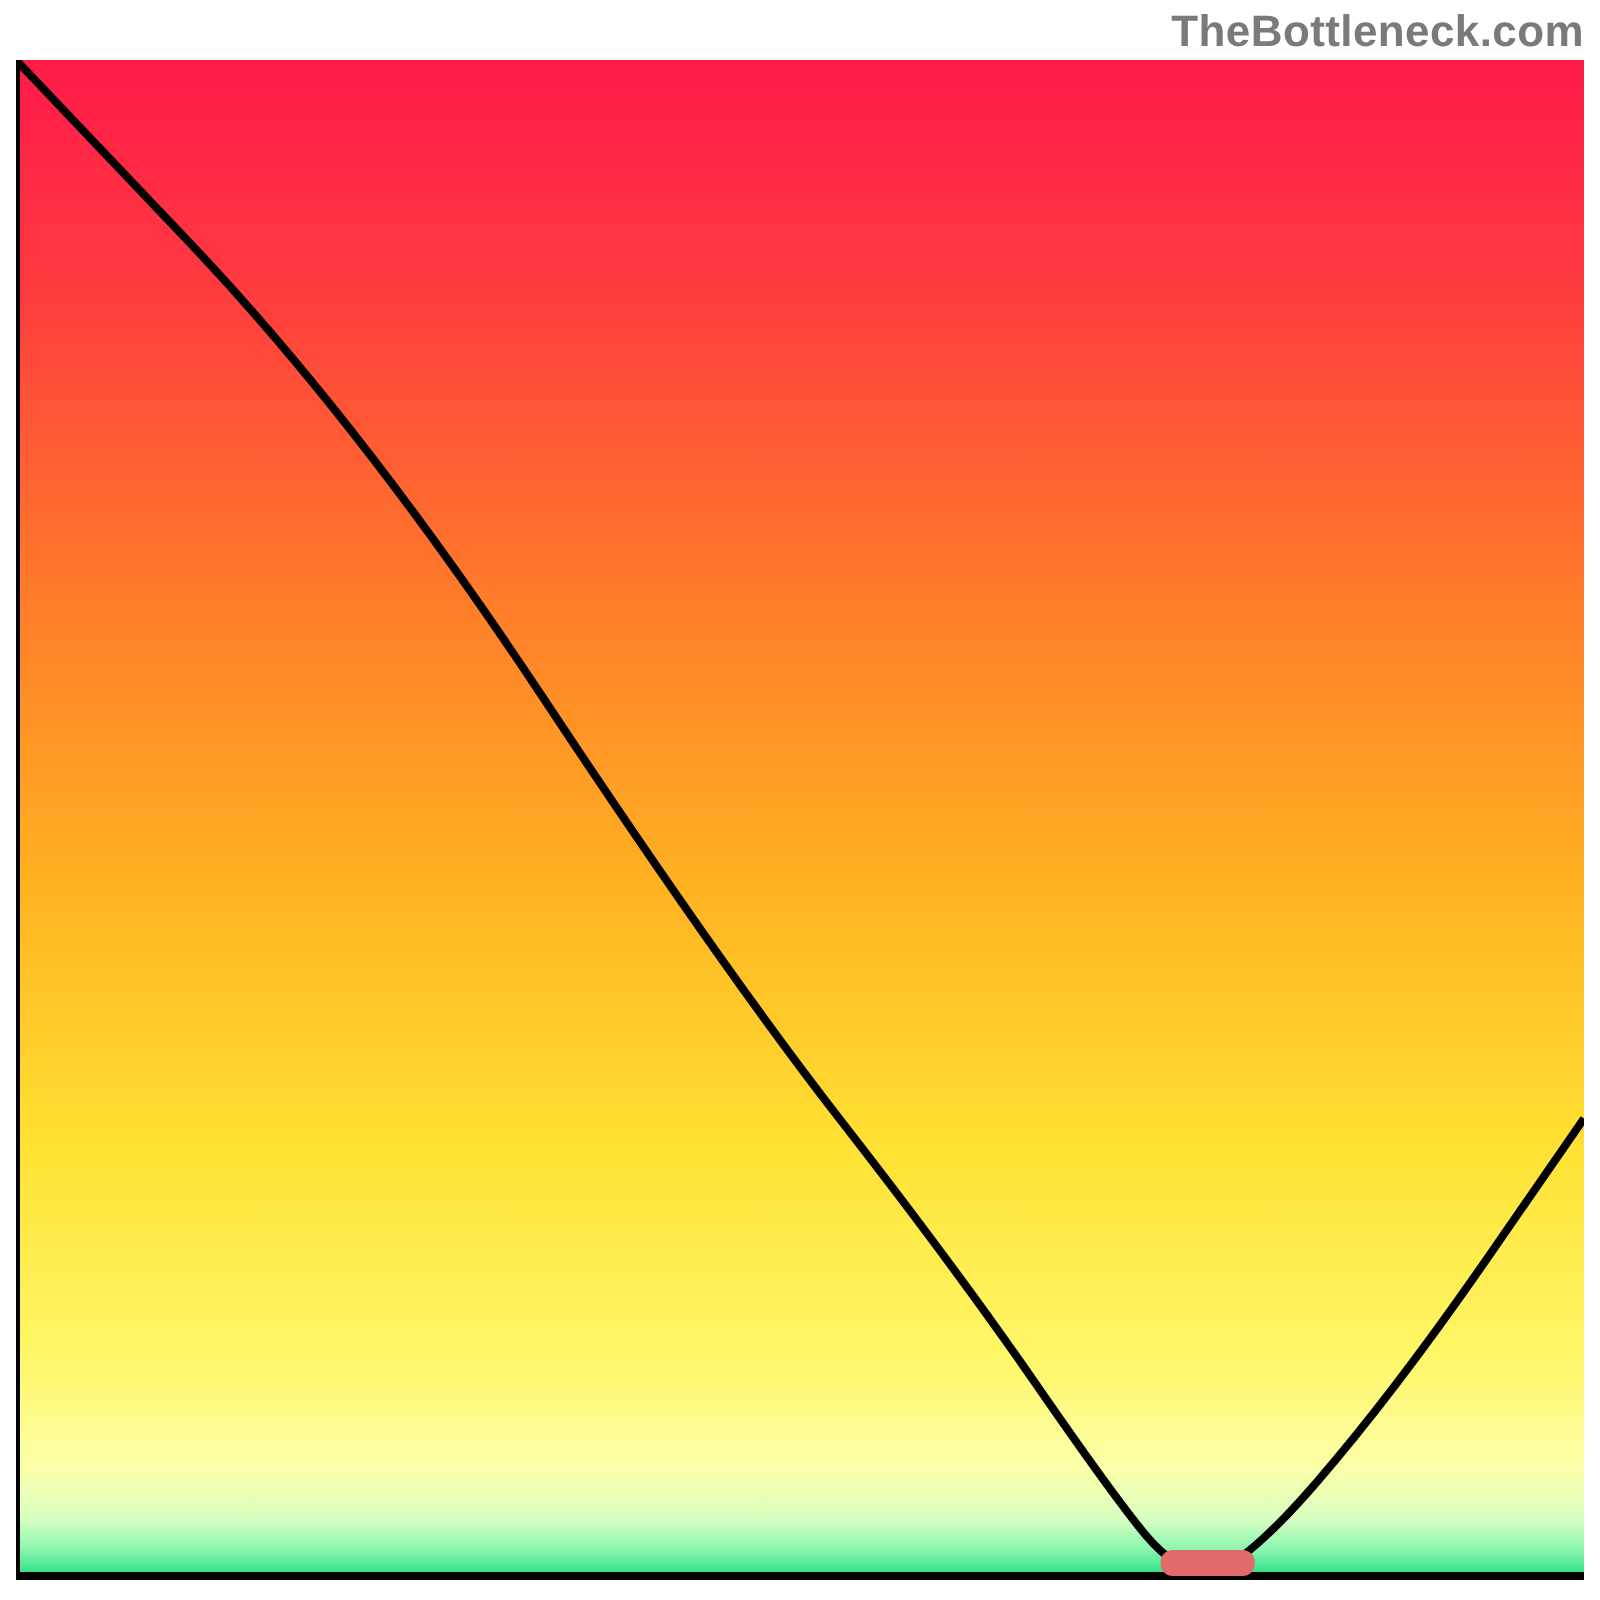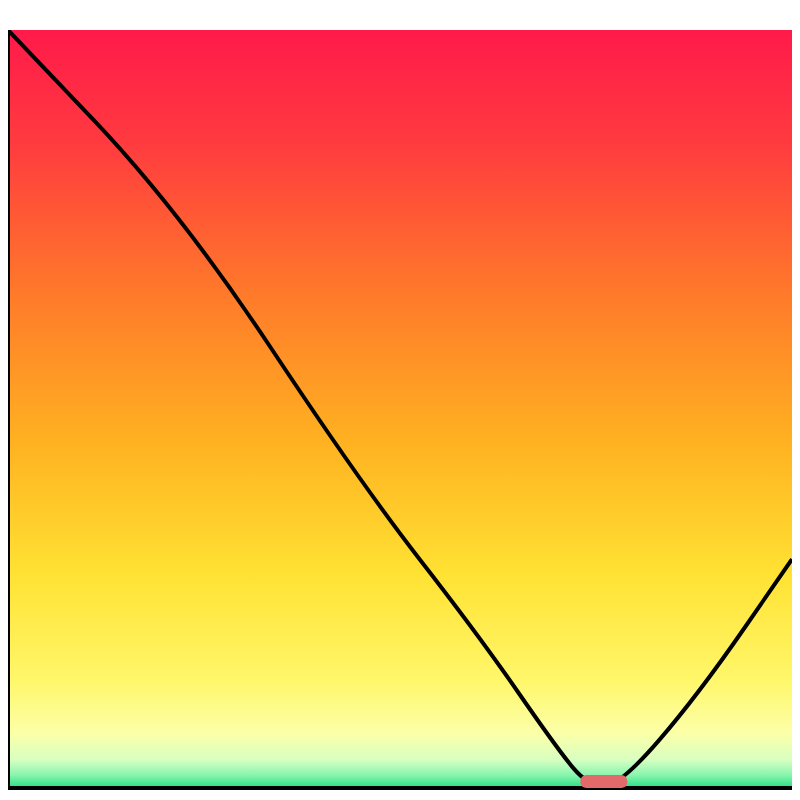--- a/index.html
+++ b/index.html
@@ -42,20 +42,21 @@
     fill: none;
   }
   .marker {
     fill: #e26a6a;
   }
 </style>
 </head>
 <body>
 
 <div class="stage">
+  <div class="watermark">TheBottleneck.com</div>
 
   <svg class="plot" viewBox="0 0 784 760">
     <defs>
       <linearGradient id="bg-grad" x1="0" y1="0" x2="0" y2="1">
           <stop offset="0%" stop-color="#ff1a4a"></stop>
           <stop offset="15%" stop-color="#ff3b3f"></stop>
           <stop offset="35%" stop-color="#ff7a2a"></stop>
           <stop offset="55.00000000000001%" stop-color="#ffb321"></stop>
           <stop offset="72%" stop-color="#ffe233"></stop>
           <stop offset="86%" stop-color="#fff76a"></stop>

